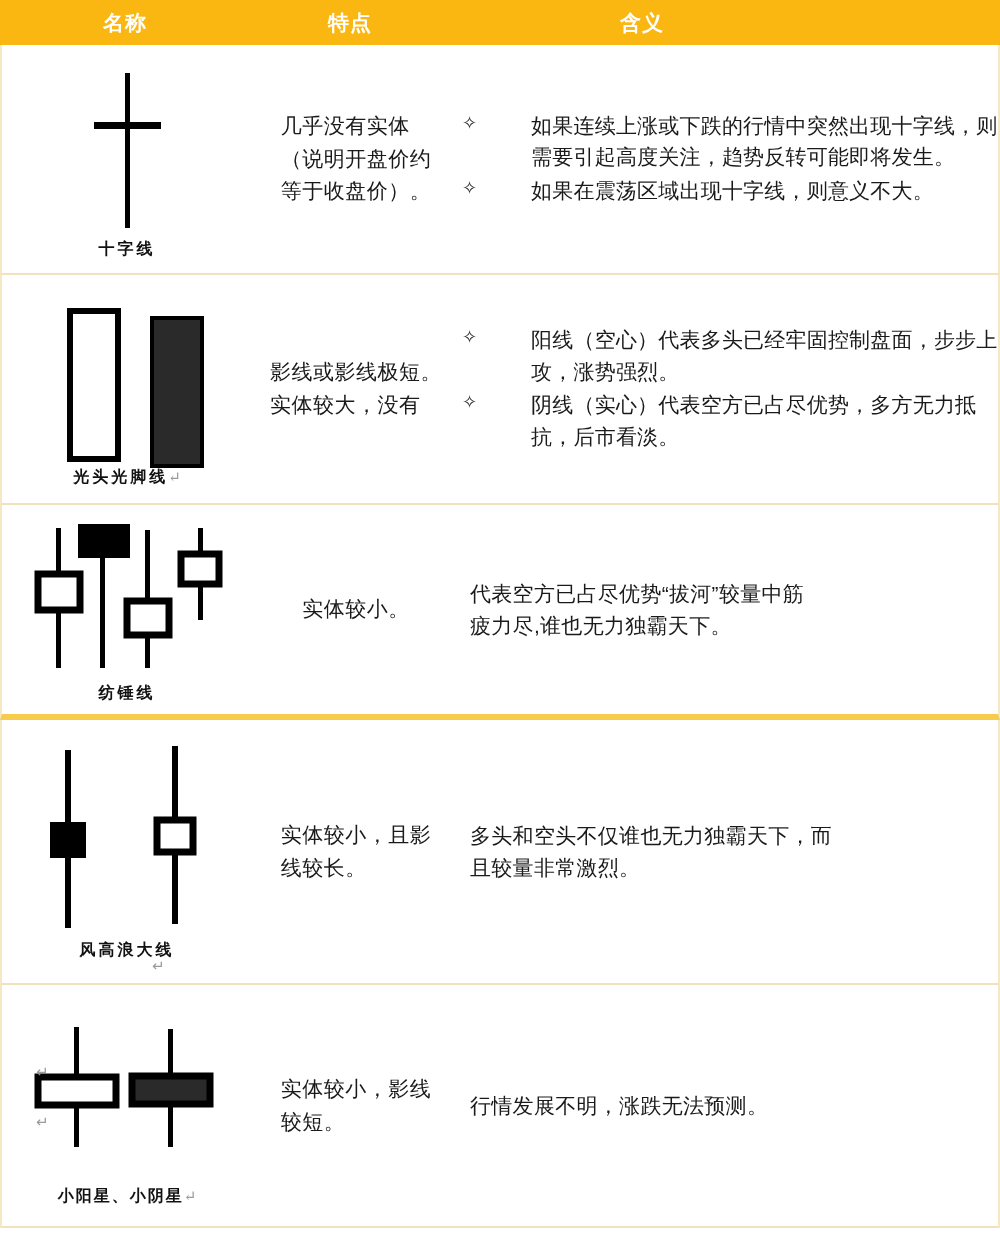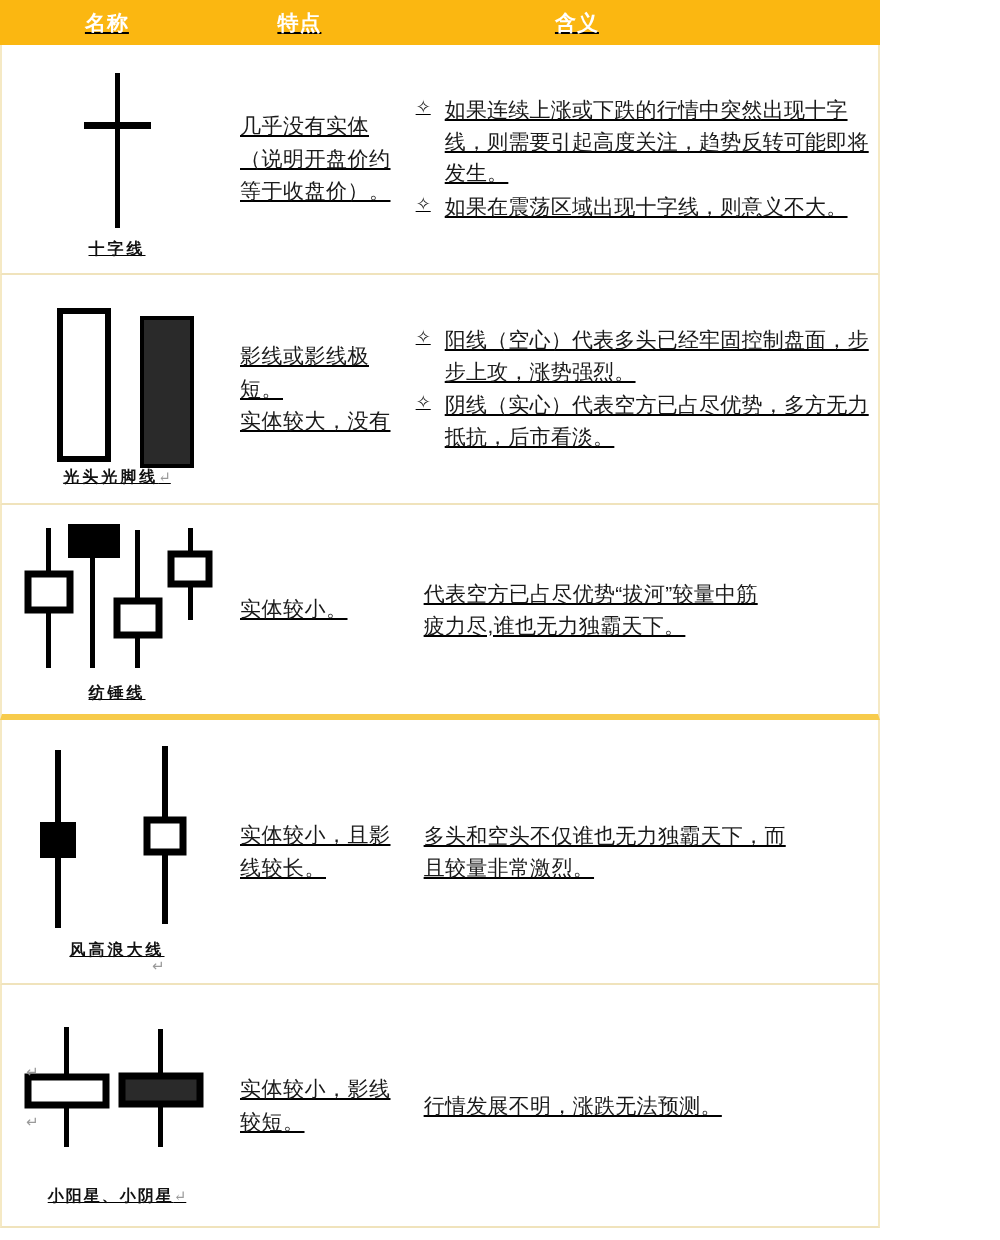--- a/index.html
+++ b/index.html
@@ -7,25 +7,24 @@
     margin: 0; padding: 0;
     background: #ffffff;
   }
   body {
     width: 1000px; height: 1240px;
     font-family: "Liberation Sans", "DejaVu Sans", sans-serif;
     overflow: hidden;
   }
 
   .table-wrap {
-    width: 880px;
+    width: 1000px;
     height: 1240px;
     position: relative;
     background: #ffffff;
-    text-decoration: underline;
   }
 
   
   .thead {
     height: 45px;
     background: #FBB711;
     display: flex;
     align-items: center;
     position: relative;
   }
@@ -68,20 +67,21 @@
     display: flex;
     flex-direction: column;
     align-items: center;
     justify-content: center;
   }
   .cell-feature {
     width: 200px;
     display: flex;
     align-items: center;
     padding-left: 8px;
+    justify-content: center;
   }
   .cell-meaning {
     width: 546px;
     display: flex;
     align-items: center;
     padding-left: 10px;
   }
 
   .feature-text {
     font-size: 21px;
@@ -108,20 +108,21 @@
     font-size: 18px;
     line-height: 1.5;
     margin-right: 14px;
     color: #1a1a1a;
   }
   .bullet-body {
     font-size: 21px;
     line-height: 1.5;
     color: #1a1a1a;
     letter-spacing: 0.2px;
+    margin-left: 40px;
   }
 
   
   .candle-figure {
     position: relative;
     width: 230px;
   }
   .caption {
     font-family: "DejaVu Serif", "Liberation Serif", serif;
     font-weight: bold;

